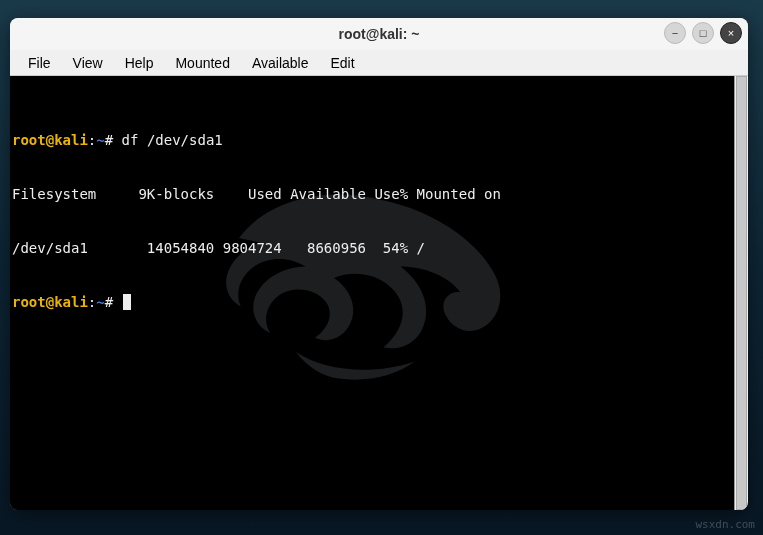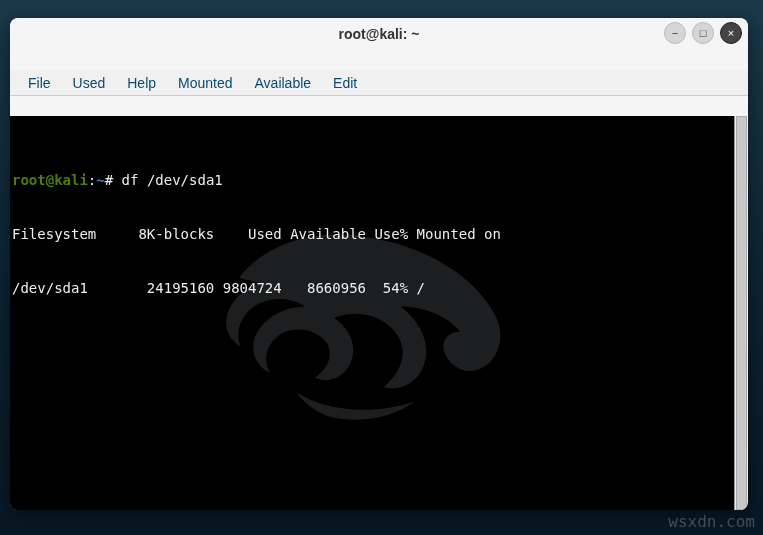--- a/index.html
+++ b/index.html
@@ -16,21 +16,20 @@
       top: 18px;
       left: 10px;
       width: 738px;
       height: 492px;
       background: #f5f5f5;
       border-radius: 8px;
       box-shadow: 0 4px 20px rgba(0,0,0,0.5);
       display: flex;
       flex-direction: column;
       overflow: hidden;
-      gap: 20px;
     }
     .titlebar {
       height: 32px;
       background: #f5f5f5;
       display: flex;
       align-items: center;
       justify-content: center;
       position: relative;
       border-top-left-radius: 8px;
       border-top-right-radius: 8px;
@@ -69,21 +68,21 @@
       height: 26px;
       background: #f0f0f0;
       border-bottom: 1px solid #ccc;
       display: flex;
       align-items: center;
       padding-left: 8px;
       gap: 2px;
     }
     .menu-item {
       font-size: 14px;
-      color: #0c4a6e;
+      color: #000000;
       padding: 3px 10px;
       cursor: pointer;
     }
     .terminal-area {
       flex: 1;
       display: flex;
       background: #000;
       position: relative;
     }
     .terminal {
@@ -117,36 +116,36 @@
     .scrollbar-thumb {
       position: absolute;
       top: 0;
       left: 1px;
       right: 1px;
       height: 100%;
       background: #c8c8c8;
       border: 1px solid #aaa;
     }
     .term-line { position: relative; z-index: 2; }
-    .prompt-user { color: #4d7c0f; font-weight: bold; }
+    .prompt-user { color: #eab308; font-weight: bold; }
     .prompt-sep { color: #eee; }
     .prompt-path { color: #4477cc; font-weight: bold; }
     .cursor {
       display: inline-block;
       width: 8px;
       height: 16px;
       background: #eee;
       vertical-align: text-bottom;
       margin-left: 1px;
     }
     .watermark {
       position: absolute;
       bottom: 4px;
       right: 8px;
-      font-size: 16px;
+      font-size: 11px;
       color: rgba(120,130,140,0.5);
       font-family: monospace;
     }
   </style>
 </head>
 <body>
 
 <div class="window">
 
   <div class="titlebar">
@@ -159,35 +158,36 @@
         <span>□</span>
       </div>
       <div class="win-btn close">
         <span>×</span>
       </div>
     </div>
   </div>
 
   <div class="menubar">
     <span class="menu-item">File</span>
-    <span class="menu-item">Used</span>
+    <span class="menu-item">View</span>
     <span class="menu-item">Help</span>
     <span class="menu-item">Mounted</span>
     <span class="menu-item">Available</span>
     <span class="menu-item">Edit</span>
   </div>
 
   <div class="terminal-area">
     <div class="terminal">
       <svg class="dragon-bg" viewBox="0 0 400 300">
         <path fill="#9aa5b0" d="M60 110 C90 70 150 55 210 70 C260 80 310 110 330 150 C340 170 335 195 315 205 C300 212 285 205 278 192 C270 178 280 165 293 167 C280 150 255 140 230 140 C250 155 262 178 255 200 C250 218 232 230 212 225 C230 210 238 190 228 172 C215 150 185 142 160 152 C175 162 185 180 178 198 C172 214 155 222 140 215 C154 205 160 190 152 178 C140 162 115 160 100 172 C88 182 85 198 93 210 C80 205 72 190 76 175 C82 155 105 140 130 140 C110 128 85 130 70 145 C60 155 56 170 62 182 C48 175 42 158 50 142 C56 130 68 120 82 115 C75 113 68 112 60 110 Z M120 230 C150 250 200 255 245 240 C225 255 195 262 165 258 C148 256 132 246 120 230 Z"></path>
       </svg>
       <div class="term-line"><span class="prompt-user">root@kali</span><span class="prompt-sep">:</span><span class="prompt-path">~</span><span class="prompt-sep">#</span><span> df /dev/sda1</span></div>
-      <div class="term-line">Filesystem     8K-blocks    Used Available Use% Mounted on</div>
-      <div class="term-line">/dev/sda1       24195160 9804724   8660956  54% /</div>
+      <div class="term-line">Filesystem     9K-blocks    Used Available Use% Mounted on</div>
+      <div class="term-line">/dev/sda1       14054840 9804724   8660956  54% /</div>
+      <div class="term-line"><span class="prompt-user">root@kali</span><span class="prompt-sep">:</span><span class="prompt-path">~</span><span class="prompt-sep">#</span> <span class="cursor"></span></div>
     </div>
     <div class="scrollbar">
       <div class="scrollbar-thumb"></div>
     </div>
   </div>
 
 </div>
 
 <div class="watermark">wsxdn.com</div>
 

